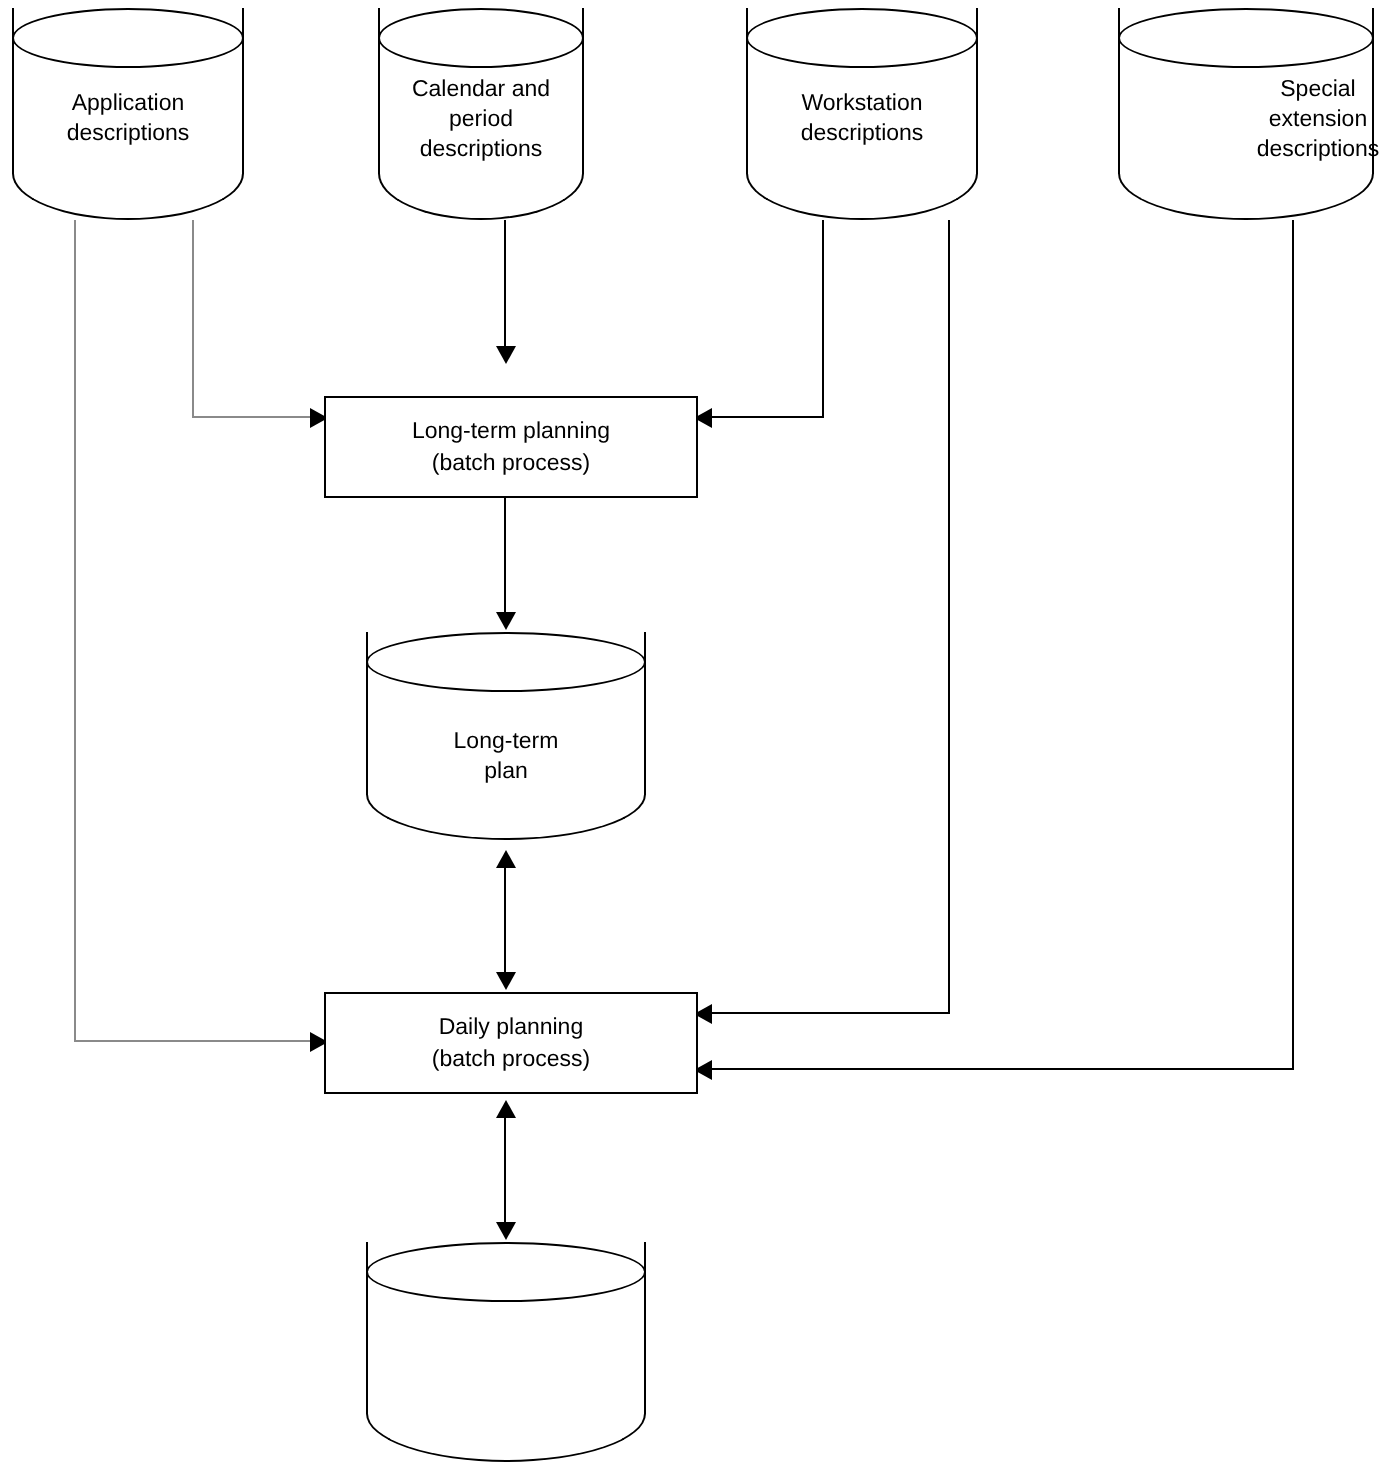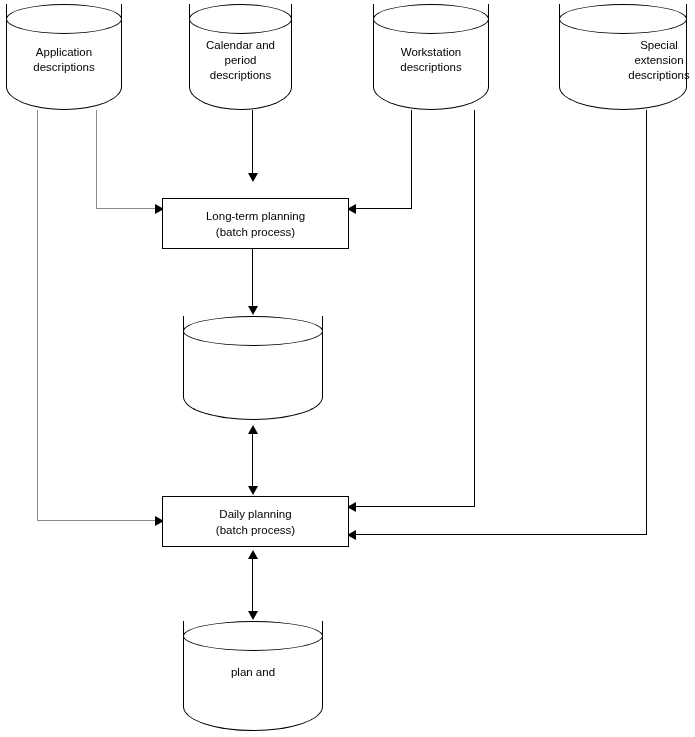--- a/index.html
+++ b/index.html
@@ -146,27 +146,30 @@
     <div class="label" style="top:34px;margin-left:36px;">
       <div>Special</div>
       <div>extension</div>
       <div>descriptions</div>
     </div>
   </div>
 
   <div class="cyl" style="left:183px; top:316px; width:140px; height:104px;">
     <div class="body"></div>
     <div class="top"></div>
+    <div class="label" style="top:48px;">
+      <div>Long-term</div>
+      <div>plan</div>
+    </div>
   </div>
 
   <div class="cyl" style="left:183px; top:621px; width:140px; height:110px;">
     <div class="body"></div>
     <div class="top"></div>
     <div class="label" style="top:44px;">
-      <div>plan and</div>
     </div>
   </div>
 
   <div class="ln v" style="left:252px; top:110px; height:64px;"></div>
   <div class="arw down" style="left:248px; top:173px;"></div>
 
   <div class="ln v grey" style="left:96px; top:110px; height:99px;"></div>
   <div class="ln h grey" style="left:96px; top:208px; width:62px;"></div>
   <div class="arw right" style="left:155px; top:204px;"></div>
 

